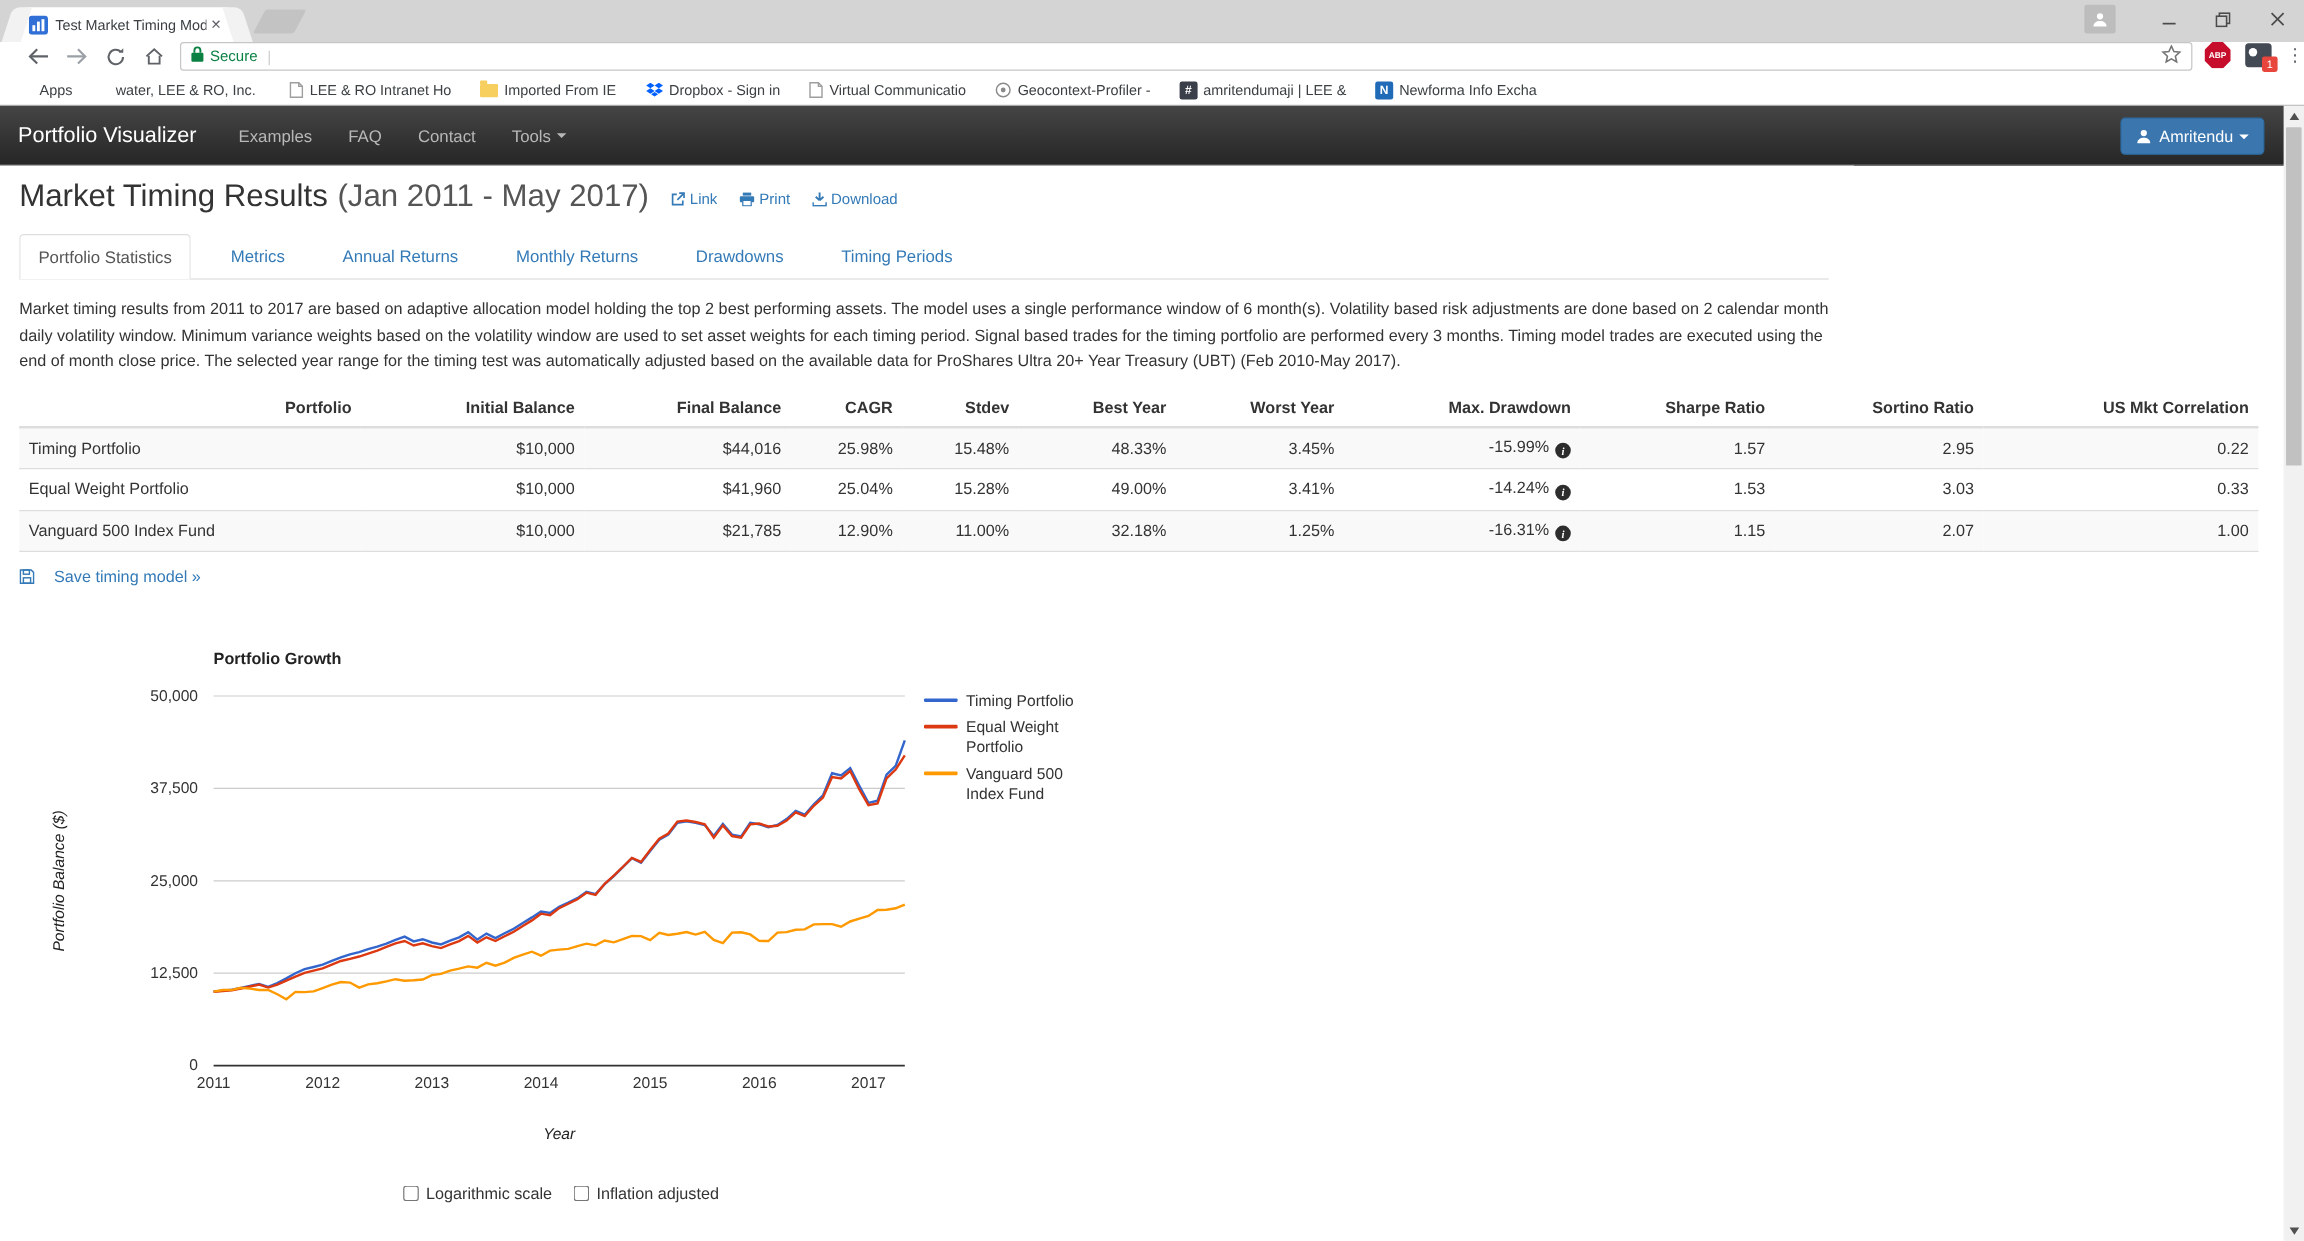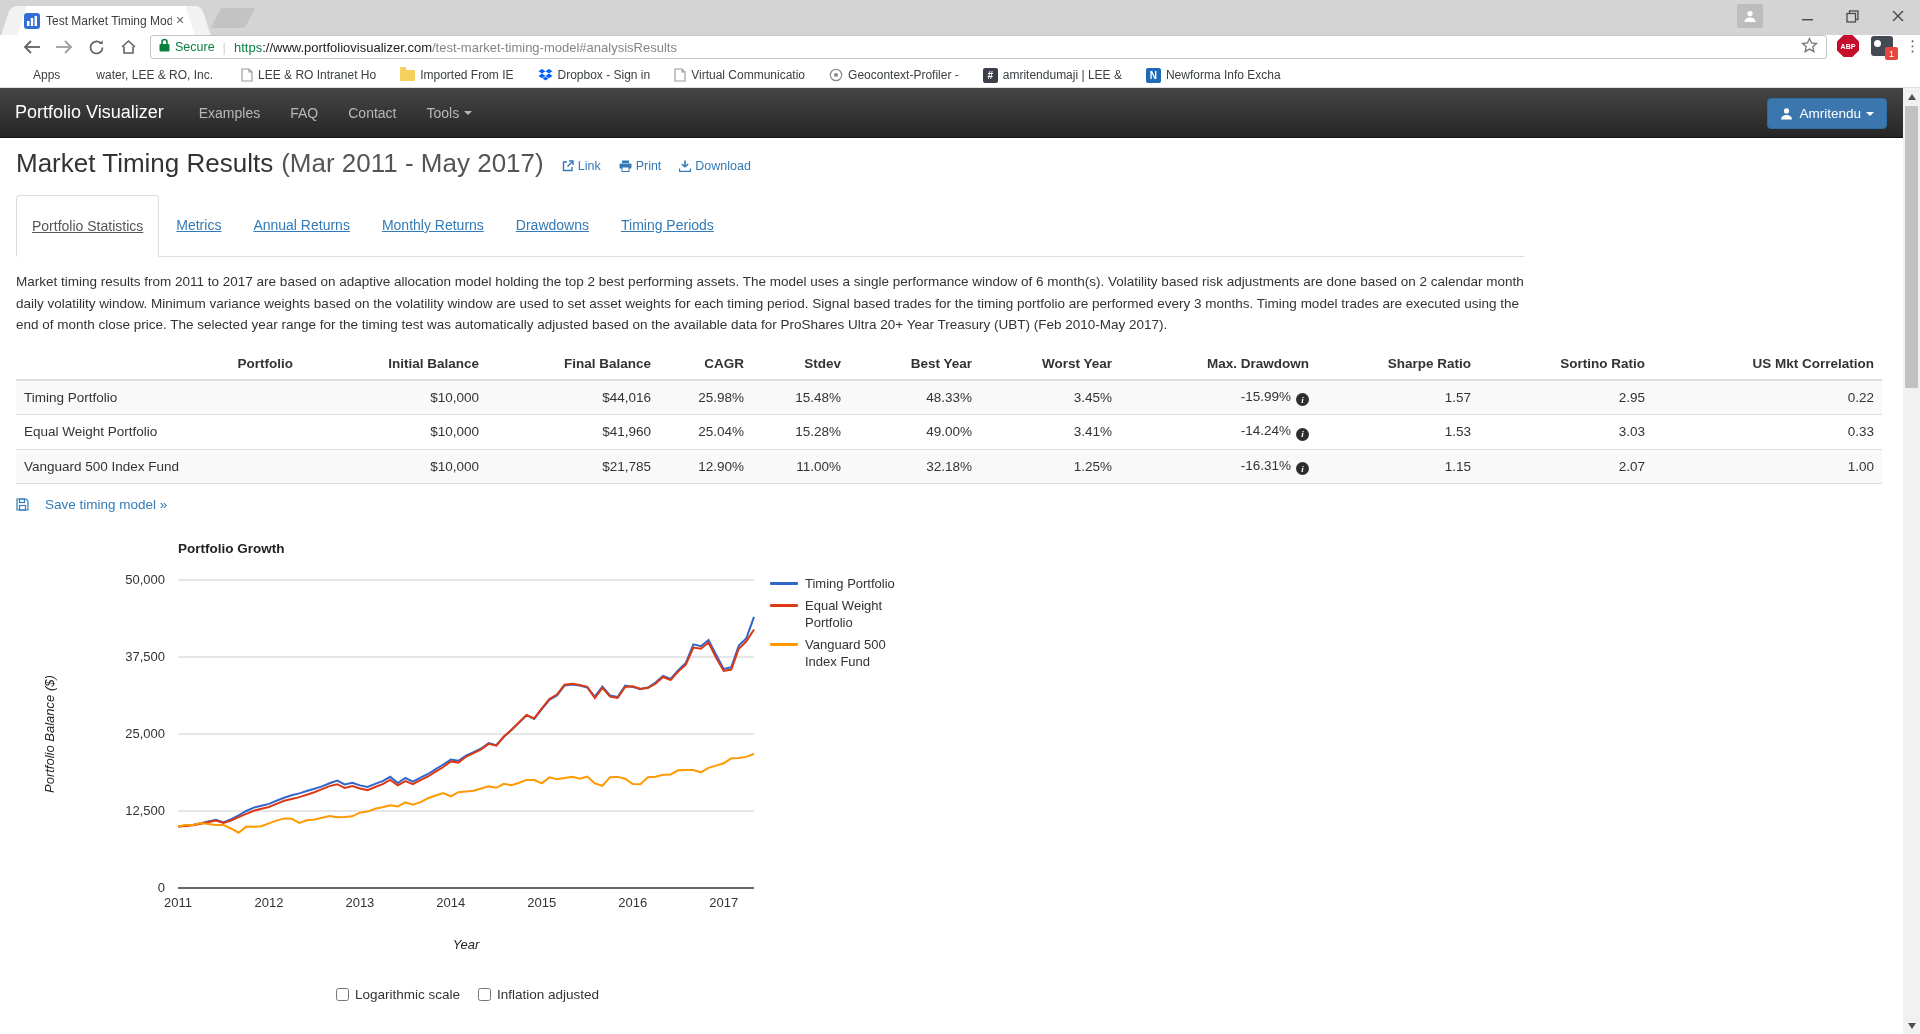--- a/index.html
+++ b/index.html
@@ -54,21 +54,21 @@
   .user-btn svg { margin-right:6px; }
 
   
   .page { position:absolute; top:138px; left:0; width:1545px; height:896px; background:#fff; padding:0 21px 0 16px; }
   .h1row { margin-top:10px; display:flex; align-items:baseline; }
   .h1row h1 { font-size:26px; font-weight:500; color:#333; }
   .h1row .range { font-size:26px; font-weight:400; color:#555; margin-left:8px; }
   .action-link { font-size:12.5px; color:#337ab7; margin-left:18px; cursor:pointer; display:flex; align-items:center; }
   .action-link svg { margin-right:4px; }
   .tabs { margin-top:16px; display:flex; border-bottom:1px solid #ddd; }
-  .tabs .t { font-size:14px; color:#337ab7; padding:22px 15px; margin-bottom:-1px; cursor:pointer; margin-right:2px;text-decoration:underline; }
+  .tabs .t { font-size:14px; color:#337ab7; padding:10px 15px; margin-bottom:-1px; cursor:pointer; margin-right:18px; }
   .tabs .t.active { color:#555; background:#fff; border:1px solid #ddd; border-bottom:1px solid transparent; border-radius:4px 4px 0 0; cursor:default; }
   .desc { margin-top:14px; font-size:13.5px; color:#333; line-height:21.5px; }
 
   table.stats { margin-top:12px; width:100%; border-collapse:collapse; table-layout:fixed; font-size:13.5px; color:#333; }
   table.stats th { text-align:right; font-weight:bold; padding:8px; border-bottom:2px solid #ddd; white-space:nowrap; }
   table.stats th:first-child { text-align:right; }
   table.stats td { text-align:right; padding:8px; border-top:1px solid #ddd; white-space:nowrap; }
   table.stats td:first-child { text-align:left; }
   table.stats tbody tr:nth-child(odd) { background:#f9f9f9; }
   table.stats tbody tr:last-child { border-bottom:1px solid #ddd; }
@@ -170,21 +170,20 @@
         <path d="M4 7.5 V14 H13 V7.5"></path>
       </svg>
     </span>
   <div class="omnibox">
     <span><svg width="11" height="14" viewBox="0 0 11 14">
           <rect x="0.5" y="6" width="10" height="7.5" rx="1" fill="#0b8043"></rect>
           <path d="M3 6V4a2.5 2.5 0 0 1 5 0v2" fill="none" stroke="#0b8043" stroke-width="1.6"></path>
         </svg></span>
     <span class="secure-label">Secure</span>
     <span class="omni-divider">|</span>
-    <span class="url"><span class="scheme">https</span><span class="host">://www.portfoliovisualizer.com</span><span class="path">/test-market-timing-model#analysisResults</span></span>
     <span class="star-btn"><svg width="17" height="16" viewBox="0 0 17 16" fill="none" stroke="#757575" stroke-width="1.3">
           <path d="M8.5 1.5 L10.6 6 L15.5 6.5 L11.8 9.8 L12.9 14.6 L8.5 12.1 L4.1 14.6 L5.2 9.8 L1.5 6.5 L6.4 6 Z"></path>
         </svg></span>
   </div>
   <div class="ext-area">
     <span class="abp">ABP</span>
     <span class="ext-ico">
         <span class="ext-badge">1</span>
       </span>
     <span class="menu-dots">⋮</span>
@@ -277,21 +276,21 @@
         <path d="M1.2 13.4c0-3.2 2.5-4.9 5.8-4.9s5.8 1.7 5.8 4.9z" fill="#fff"></path>
       </svg>
     <span>Amritendu</span>
     <span class="caret"></span>
   </div>
 </div>
 
 <div class="page">
   <div class="h1row">
     <h1>Market Timing Results</h1>
-    <span class="range">(Mar 2011 - May 2017)</span>
+    <span class="range">(Jan 2011 - May 2017)</span>
     <span class="action-link">
       <svg width="12" height="12" viewBox="0 0 12 12" fill="none" stroke="#337ab7" stroke-width="1.4">
           <path d="M5 2 H1.5 V10.5 H10 V7"></path>
           <path d="M7 1 H11 V5"></path>
           <line x1="11" y1="1" x2="5.5" y2="6.5"></line>
         </svg>
       <span>Link</span>
     </span>
     <span class="action-link">
       <svg width="13" height="12" viewBox="0 0 13 12" fill="#337ab7">

